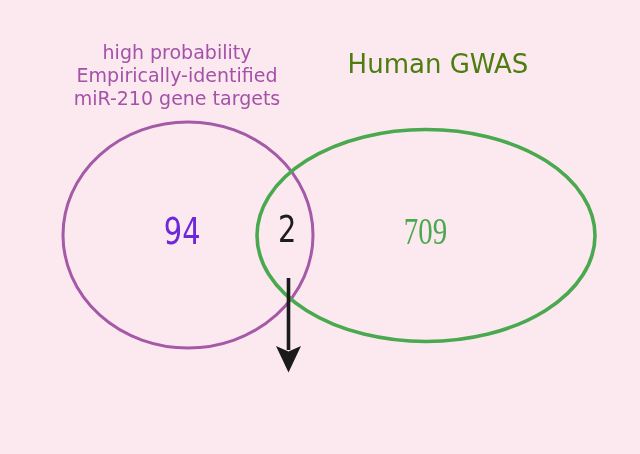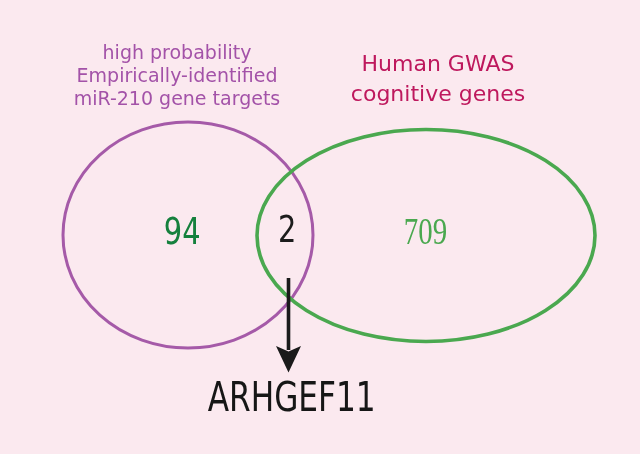--- a/index.html
+++ b/index.html
@@ -34,37 +34,37 @@
     top: 41px;
     width: 300px;
     font-size: 19px;
     line-height: 23px;
     color: #a352a8;
   }
   .label-right {
     left: 288px;
     top: 49px;
     width: 300px;
-    font-size: 22px;
+    font-size: 26px;
     line-height: 30px;
-    color: #be185d;
+    color: #4d7c0f;
   }
   .num {
     position: absolute;
     width: 120px;
     top: 211px;
     line-height: 40px;
     font-size: 38px;
     text-align: center;
   }
   .num > span {
     display: inline-block;
     transform: scaleX(0.76);
   }
-  .num-left  { left: 122px; color: #15803d; }
+  .num-left  { left: 122px; color: #6d28d9; }
   .num-mid   { left: 227px; top: 209px; color: #1c1c1c; }
   .num-right { left: 365px; color: #4aa84f; font-family: Liberation Serif, serif; }
   .gene-label {
     position: absolute;
     left: 142px;
     top: 376px;
     width: 300px;
     line-height: 42px;
     font-size: 40px;
     color: #161616;
@@ -88,32 +88,28 @@
   </svg>
 
   <div class="label label-left">
     <span class="line">high probability</span>
     <span class="line">Empirically-identified</span>
     <span class="line">miR-210 gene targets</span>
   </div>
 
   <div class="label label-right">
     <span class="line">Human GWAS</span>
-    <span class="line">cognitive genes</span>
   </div>
 
   <div class="num num-left">
     <span>94</span>
   </div>
 
   <div class="num num-mid">
     <span>2</span>
   </div>
 
   <div class="num num-right">
     <span>709</span>
   </div>
 
-  <div class="gene-label">
-    <span>ARHGEF11</span>
-  </div>
 
 </div>
 
 </body></html>

